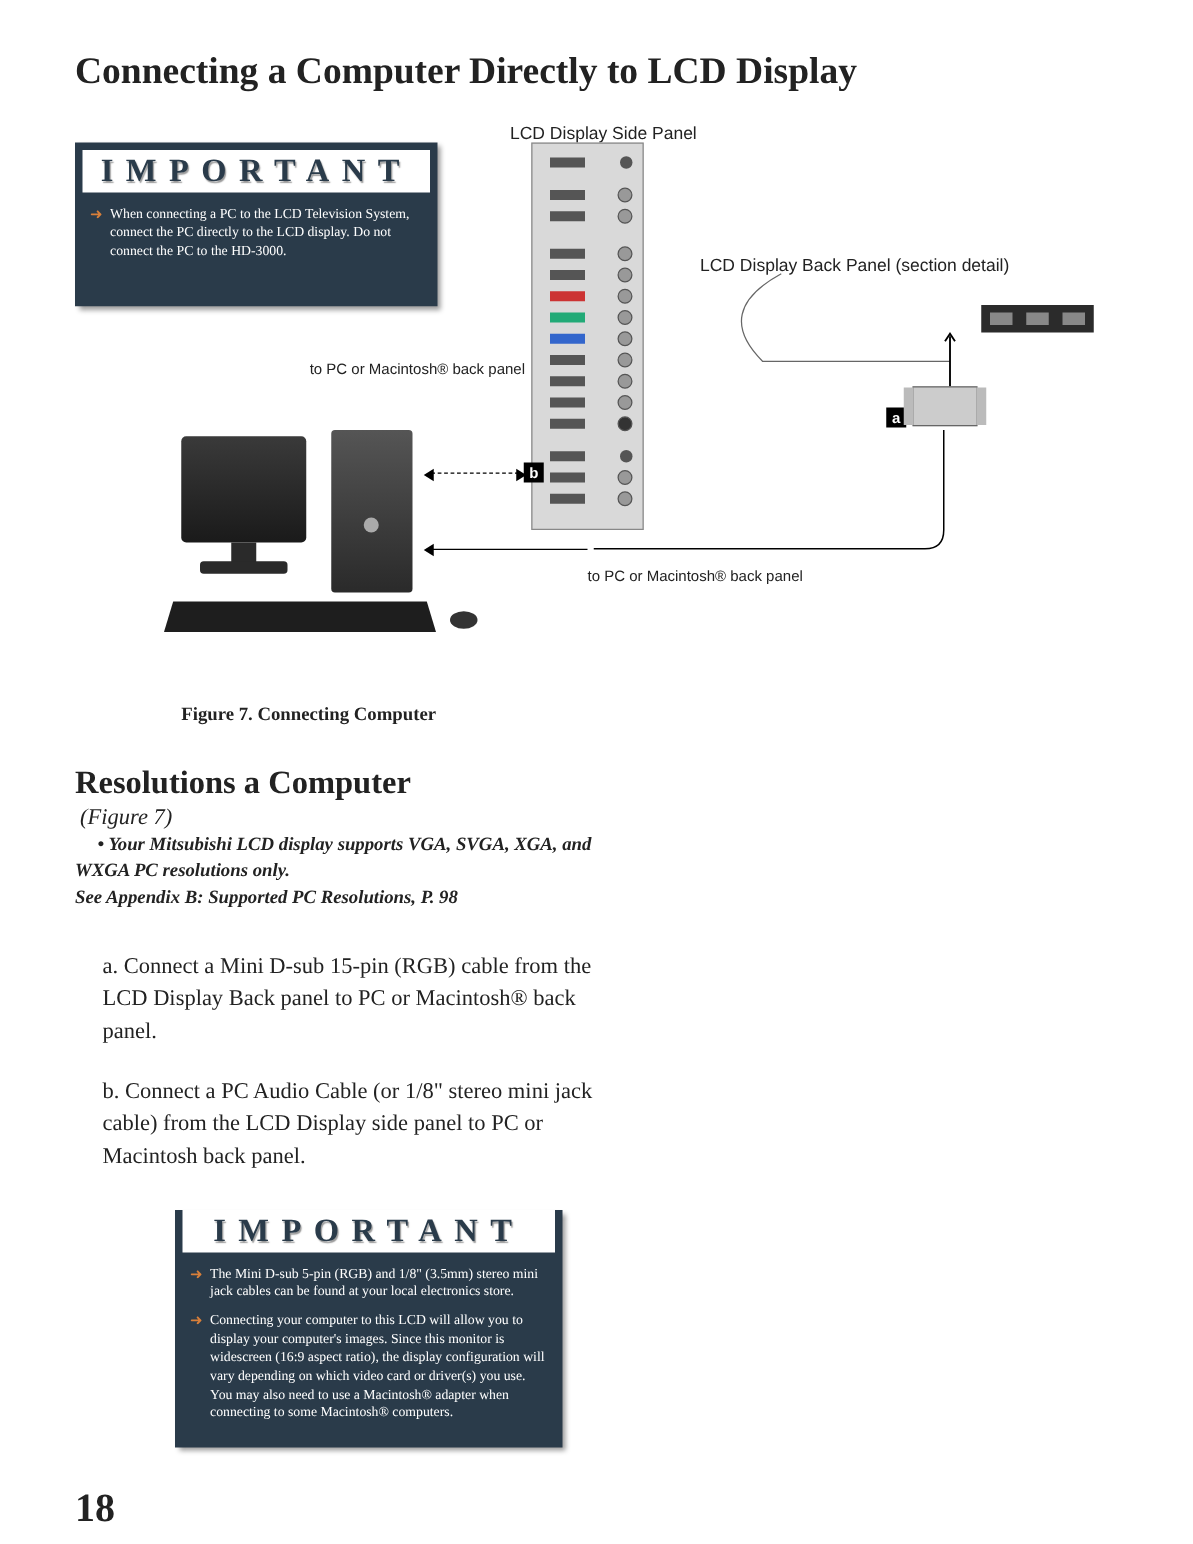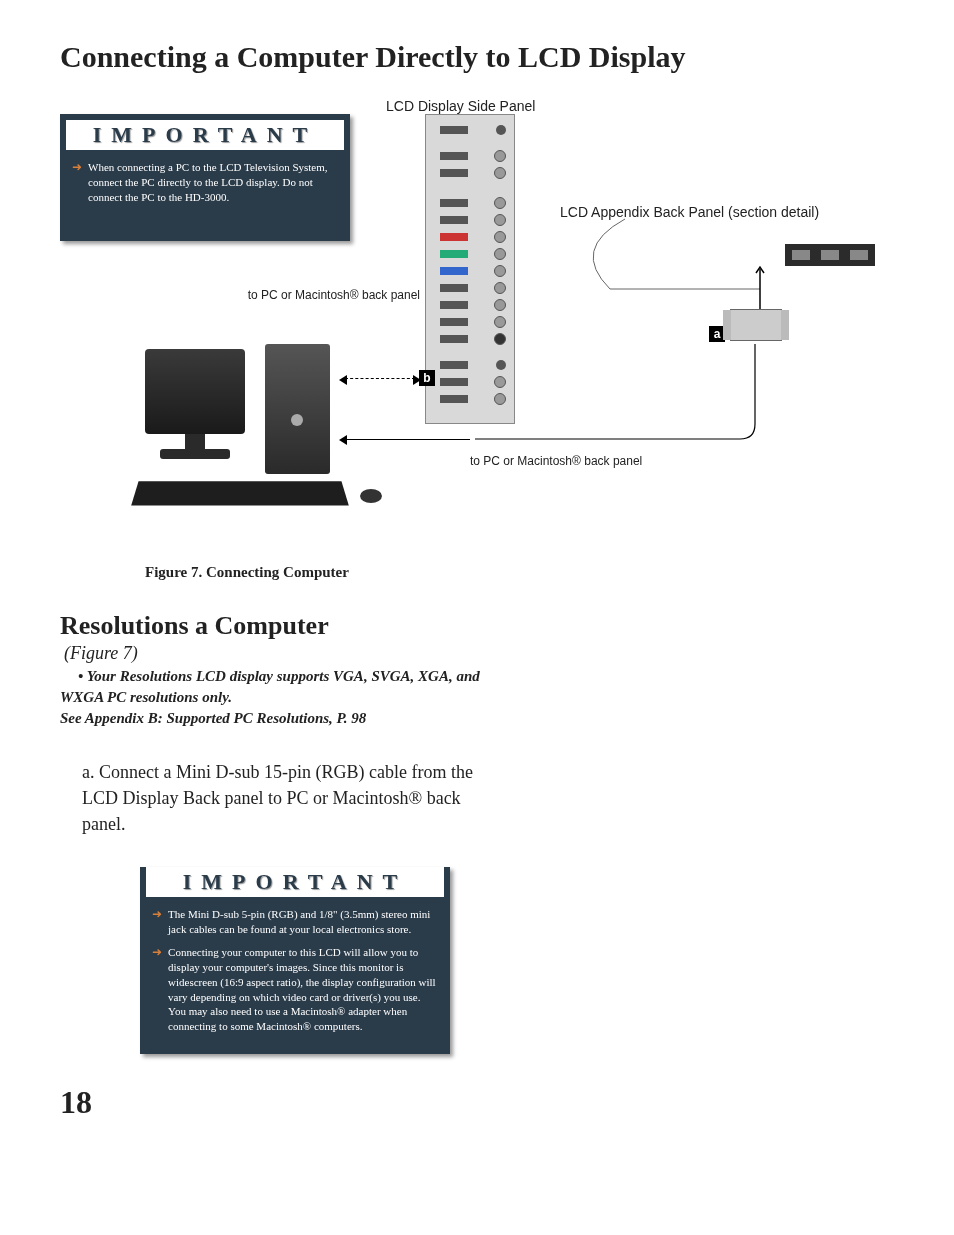--- a/index.html
+++ b/index.html
@@ -27,21 +27,21 @@
     color: #fff;
     width: 290px;
     font-family: Georgia, serif;
     box-shadow: 3px 3px 4px rgba(0,0,0,0.4);
   }
   .important-header {
     background: #fff;
     color: #2a3b4a;
     font-family: Georgia, serif;
     font-weight: bold;
-    font-size: 22px;
+    font-size: 26px;
     letter-spacing: 10px;
     text-align: center;
     padding: 2px 4px;
     margin: 6px;
     text-shadow: 1px 1px 1px #999;
   }
   .important-body {
     padding: 4px 12px 28px 12px;
     font-size: 11px;
     line-height: 1.35;
@@ -52,21 +52,21 @@
     margin-bottom: 8px;
   }
   .important-body .arrow {
     color: #d87f3a;
     font-size: 12px;
     line-height: 1.2;
   }
   .fig1-important { position: absolute; left: 0; top: 20px; }
   .label-side-panel {
     position: absolute;
-    left: 326px; top: 4px;
+    left: 348px; top: 4px;
     font-family: Arial, sans-serif;
     font-size: 14px;
   }
   .label-to-pc-1 {
     position: absolute;
     left: 180px; top: 194px;
     font-family: Arial, sans-serif;
     font-size: 12px;
     text-align: right;
     width: 180px;
@@ -237,21 +237,21 @@
     <div class="important-header">IMPORTANT</div>
     <div class="important-body">
       <div class="item">
         <span class="arrow">➜</span>
         <span>When connecting a PC to the LCD Television System, connect the PC directly to the LCD display. Do not connect the PC to the HD-3000.</span>
       </div>
     </div>
   </div>
 
   <div class="label-side-panel">LCD Display Side Panel</div>
-  <div class="label-back-panel">LCD Appendix Back Panel (section detail)</div>
+  <div class="label-back-panel">LCD Display Back Panel (section detail)</div>
   <div class="label-to-pc-1">to PC or Macintosh® back panel</div>
   <div class="label-to-pc-2">to PC or Macintosh® back panel</div>
 
   <div class="side-panel">
     <div class="strip">
       <div class="port-row">
           <div class="port-label-mini"></div>
           <div class="port-hole"></div>
         </div>
       <div style="height:6px"></div>
@@ -350,26 +350,27 @@
     <path d="M285 5 L285 85 Q285 100 270 100 L5 100" stroke="#000" fill="none" stroke-width="1.2"></path>
   </svg>
 
 </div>
 
 <div class="caption">Figure 7.  Connecting Computer</div>
 
 <h2 class="section-title">Resolutions a Computer</h2>
 <div class="subref">(Figure 7)</div>
 <div class="note">
-  <span style="margin-left:18px">• Your Resolutions LCD display supports VGA, SVGA, XGA, and WXGA PC resolutions only.</span><br>
+  <span style="margin-left:18px">• Your Mitsubishi LCD display supports VGA, SVGA, XGA, and WXGA PC resolutions only.</span><br>
   <span>See Appendix B: Supported PC Resolutions, P. 98</span>
 </div>
 
 <div class="steps">
   <p>a.  Connect a Mini D-sub 15-pin (RGB) cable from the LCD Display Back panel to PC or Macintosh® back panel.</p>
+  <p>b.  Connect a PC Audio Cable (or 1/8" stereo mini jack cable) from the LCD Display side panel to PC or Macintosh back panel.</p>
 </div>
 
 <div class="lower-important-wrap">
   <div class="important-box lower">
     <div class="important-header">IMPORTANT</div>
     <div class="important-body">
       <div class="item">
         <span class="arrow">➜</span>
         <span>The Mini D-sub 5-pin (RGB) and 1/8" (3.5mm) stereo mini jack cables can be found at your local electronics store.</span>
       </div>

